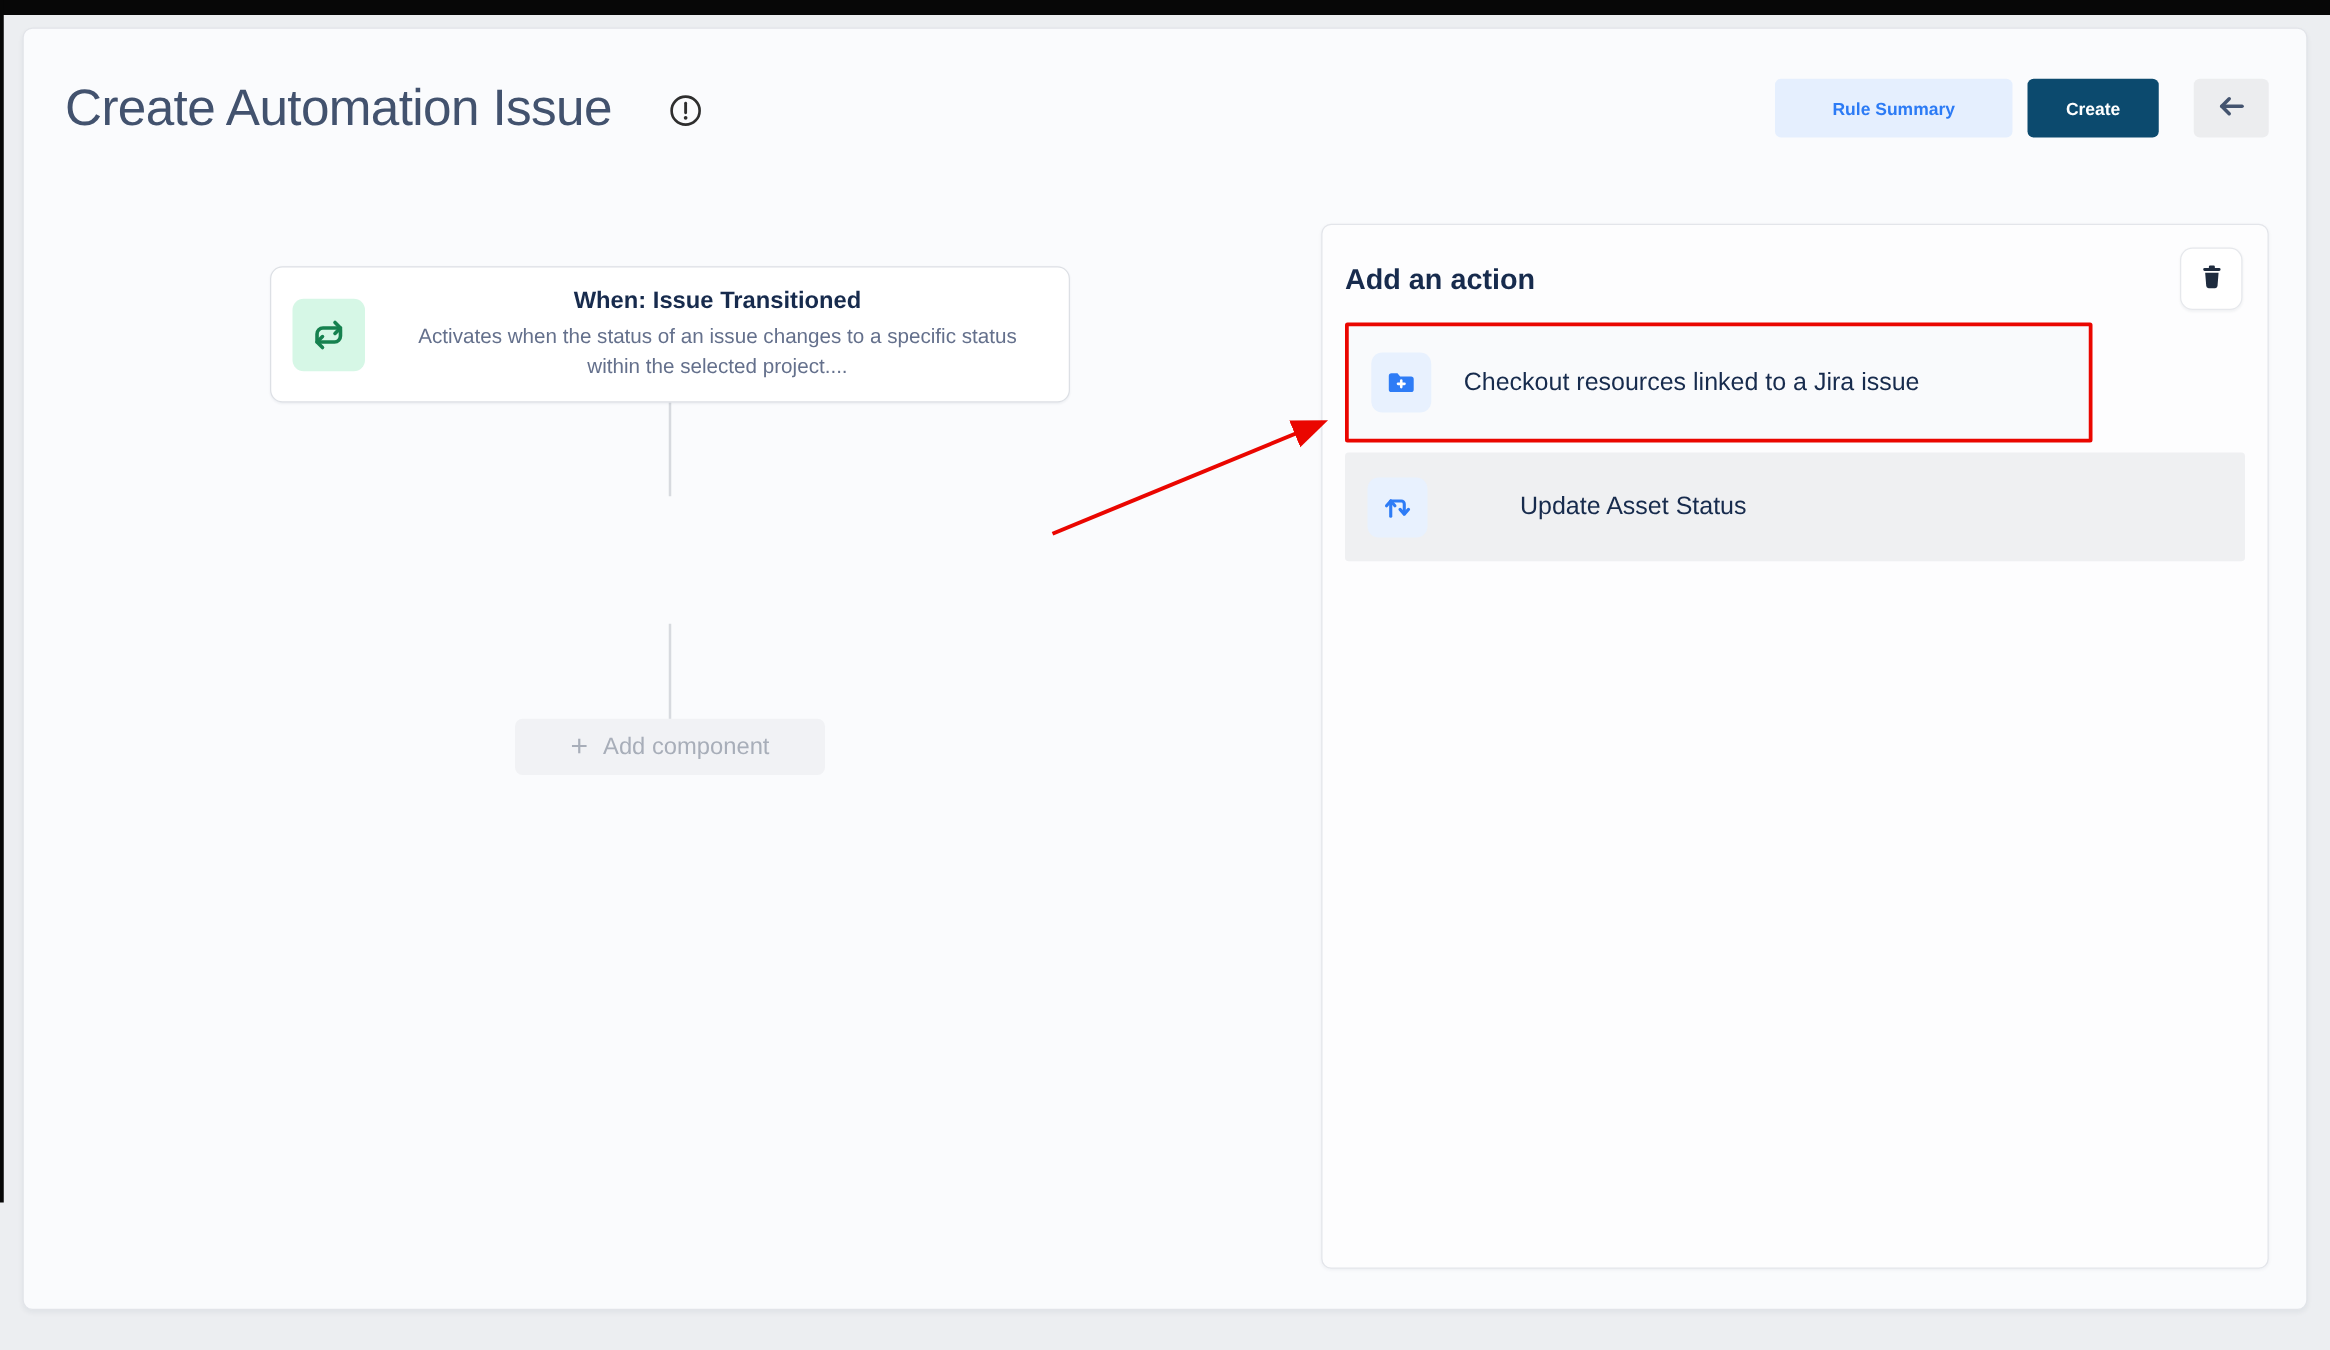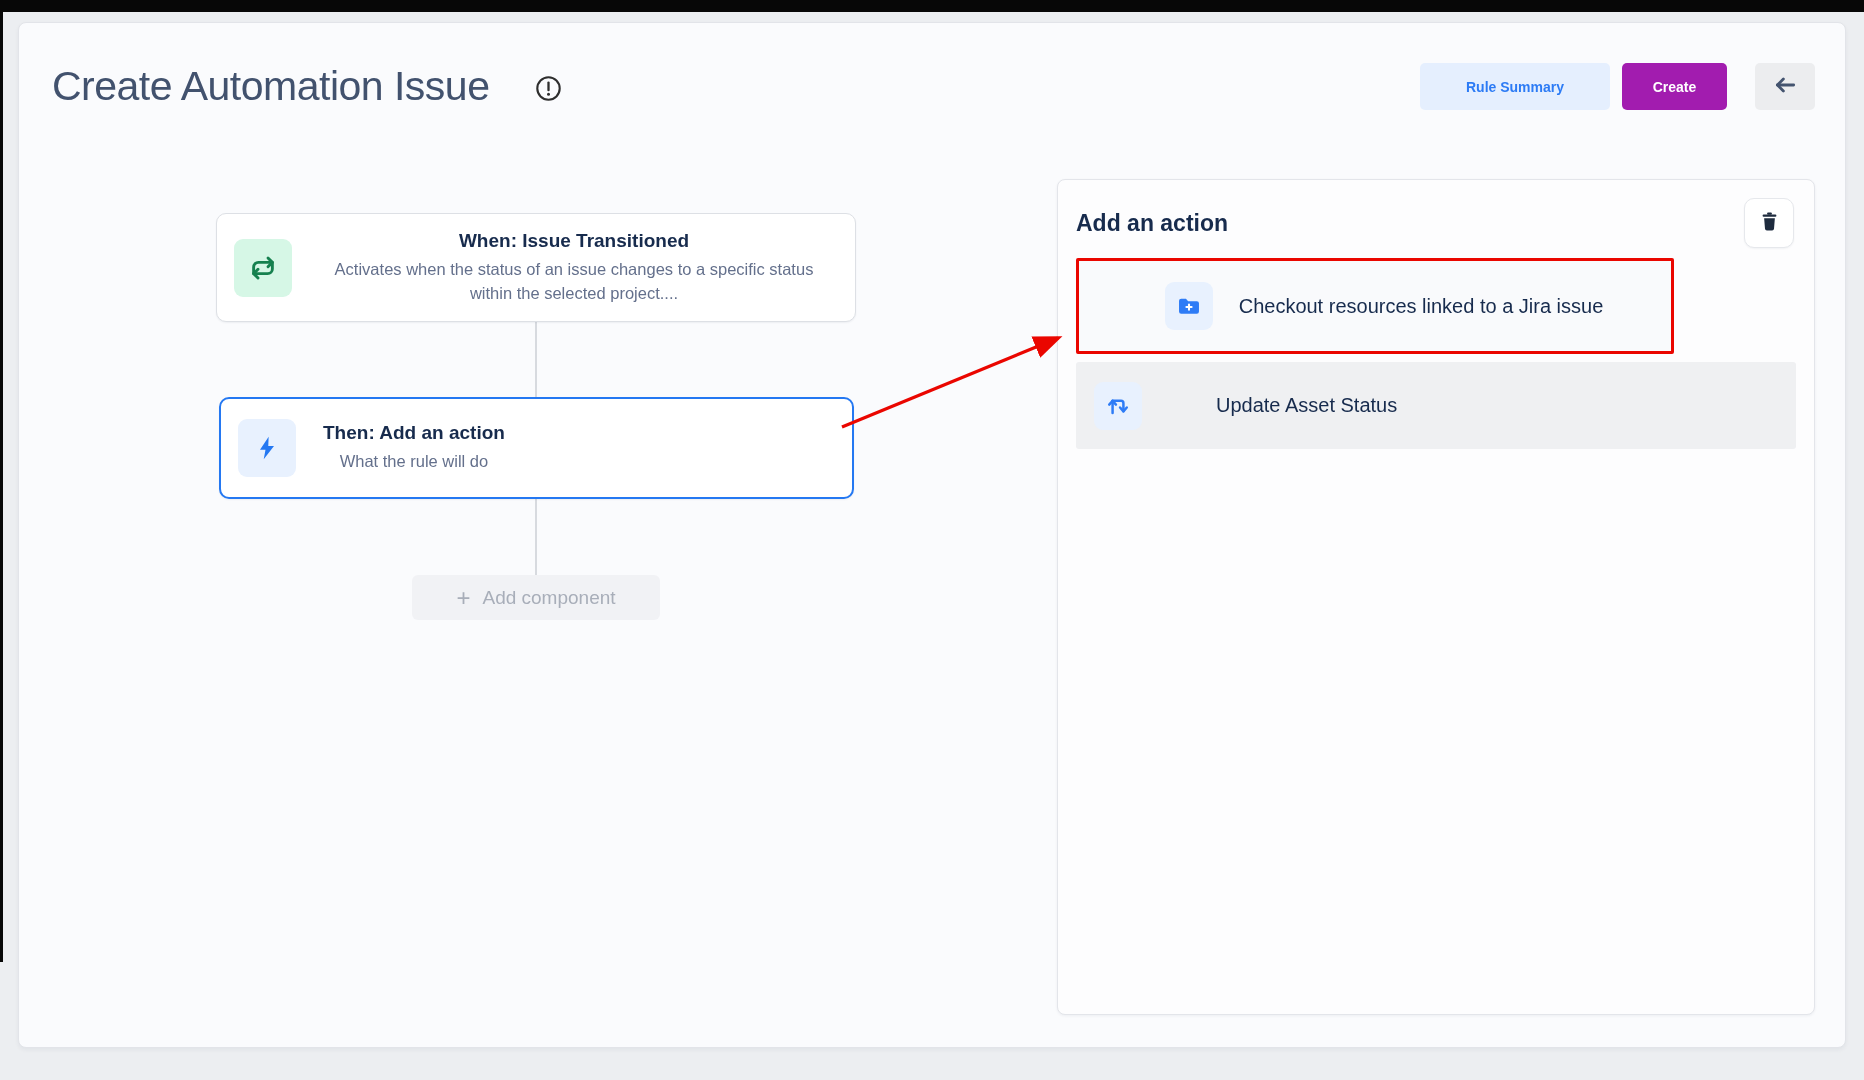--- a/index.html
+++ b/index.html
@@ -24,21 +24,21 @@
     position: absolute; left: 33px; top: 40px;
     font-size: 41px; font-weight: 300; letter-spacing: -0.5px; color: #42526E;
   }
   .info-icon { position: absolute; left: 516px; top: 52px; width: 27px; height: 27px; cursor: pointer; }
   .hdr-btn {
     position: absolute; top: 40px; height: 47px; border: none; border-radius: 5px;
     font-family: "Liberation Sans", sans-serif; font-size: 14px; font-weight: 700;
     display: flex; align-items: center; justify-content: center; cursor: pointer;
   }
   .btn-rule-summary { left: 1401px; width: 190px; background: #E5EFFE; color: #2C7BF5; }
-  .btn-create { left: 1603px; width: 105px; background: #a21caf; color: #FFFFFF; }
+  .btn-create { left: 1603px; width: 105px; background: #0c4a6e; color: #FFFFFF; }
   .btn-back { left: 1736px; width: 60px; background: #ECEDEF; }
 
   
   .connector { position: absolute; left: 516px; width: 2px; background: #D7DADF; }
   .connector.c1 { top: 299px; height: 75px; }
   .connector.c2 { top: 476px; height: 77px; }
 
   .flow-card {
     position: absolute; background: #FFFFFF; border: 1px solid #DDE0E5; border-radius: 10px;
     display: flex; align-items: center; padding: 0 20px 0 17px;
@@ -84,21 +84,21 @@
   }
   .option-row {
     position: absolute; left: 18px; display: flex; align-items: center;
     padding-left: 18px; cursor: pointer; border-radius: 3px;
   }
   .option-row .opt-icon-box {
     width: 48px; height: 48px; border-radius: 9px; background: #E8F1FE;
     display: flex; align-items: center; justify-content: center; margin-right: 26px; flex: 0 0 auto;
   }
   .option-row .opt-label { font-size: 20px; font-weight: 500; color: #172B4D; }
-  .option-1 { top: 78px; width: 598px; height: 96px; background: #F9FAFC; border: 3px solid #EA0600; border-radius: 2px; justify-content: center; }
+  .option-1 { top: 78px; width: 598px; height: 96px; background: #F9FAFC; border: 3px solid #EA0600; border-radius: 2px; }
   .option-2 { top: 182px; width: 720px; height: 87px; background: #EFF0F2; gap: 48px; }
 
   
   .annotation-arrow { position: absolute; left: 0; top: 0; width: 1864px; height: 1080px; pointer-events: none; z-index: 10; }
 </style>
 </head>
 <body>
 
 <div class="frame-top"></div>
 <div class="frame-left"></div>
@@ -137,31 +137,20 @@
         <path d="M19.5 8.5v4.2a3.8 3.8 0 0 1-3.8 3.8H4.5"></path>
         <polyline points="8,13 4.5,16.5 8,20"></polyline>
       </svg>
     </div>
     <div class="card-text">
       <div class="card-title">When: Issue Transitioned</div>
       <div class="card-desc" style="max-width:510px;">Activates when the status of an issue changes to a specific status within the selected project....</div>
     </div>
   </div>
 
-  <div class="flow-card action-card">
-    <div class="icon-box blue">
-      <svg viewBox="0 0 24 24" width="28" height="28">
-        <path d="M13.4 2.3 L6 13.5 h4.7 L9.2 21.7 L18 10.3 h-4.9 z" fill="#2478F2"></path>
-      </svg>
-    </div>
-    <div class="card-text">
-      <div class="card-title">Then: Add an action</div>
-      <div class="card-desc">What the rule will do</div>
-    </div>
-  </div>
 
   <button class="add-component-btn">
     <span class="plus-glyph">+</span>
     <span>Add component</span>
   </button>
 
   <div class="action-panel">
     <div class="action-panel-title">Add an action</div>
 
     <button class="trash-btn">

